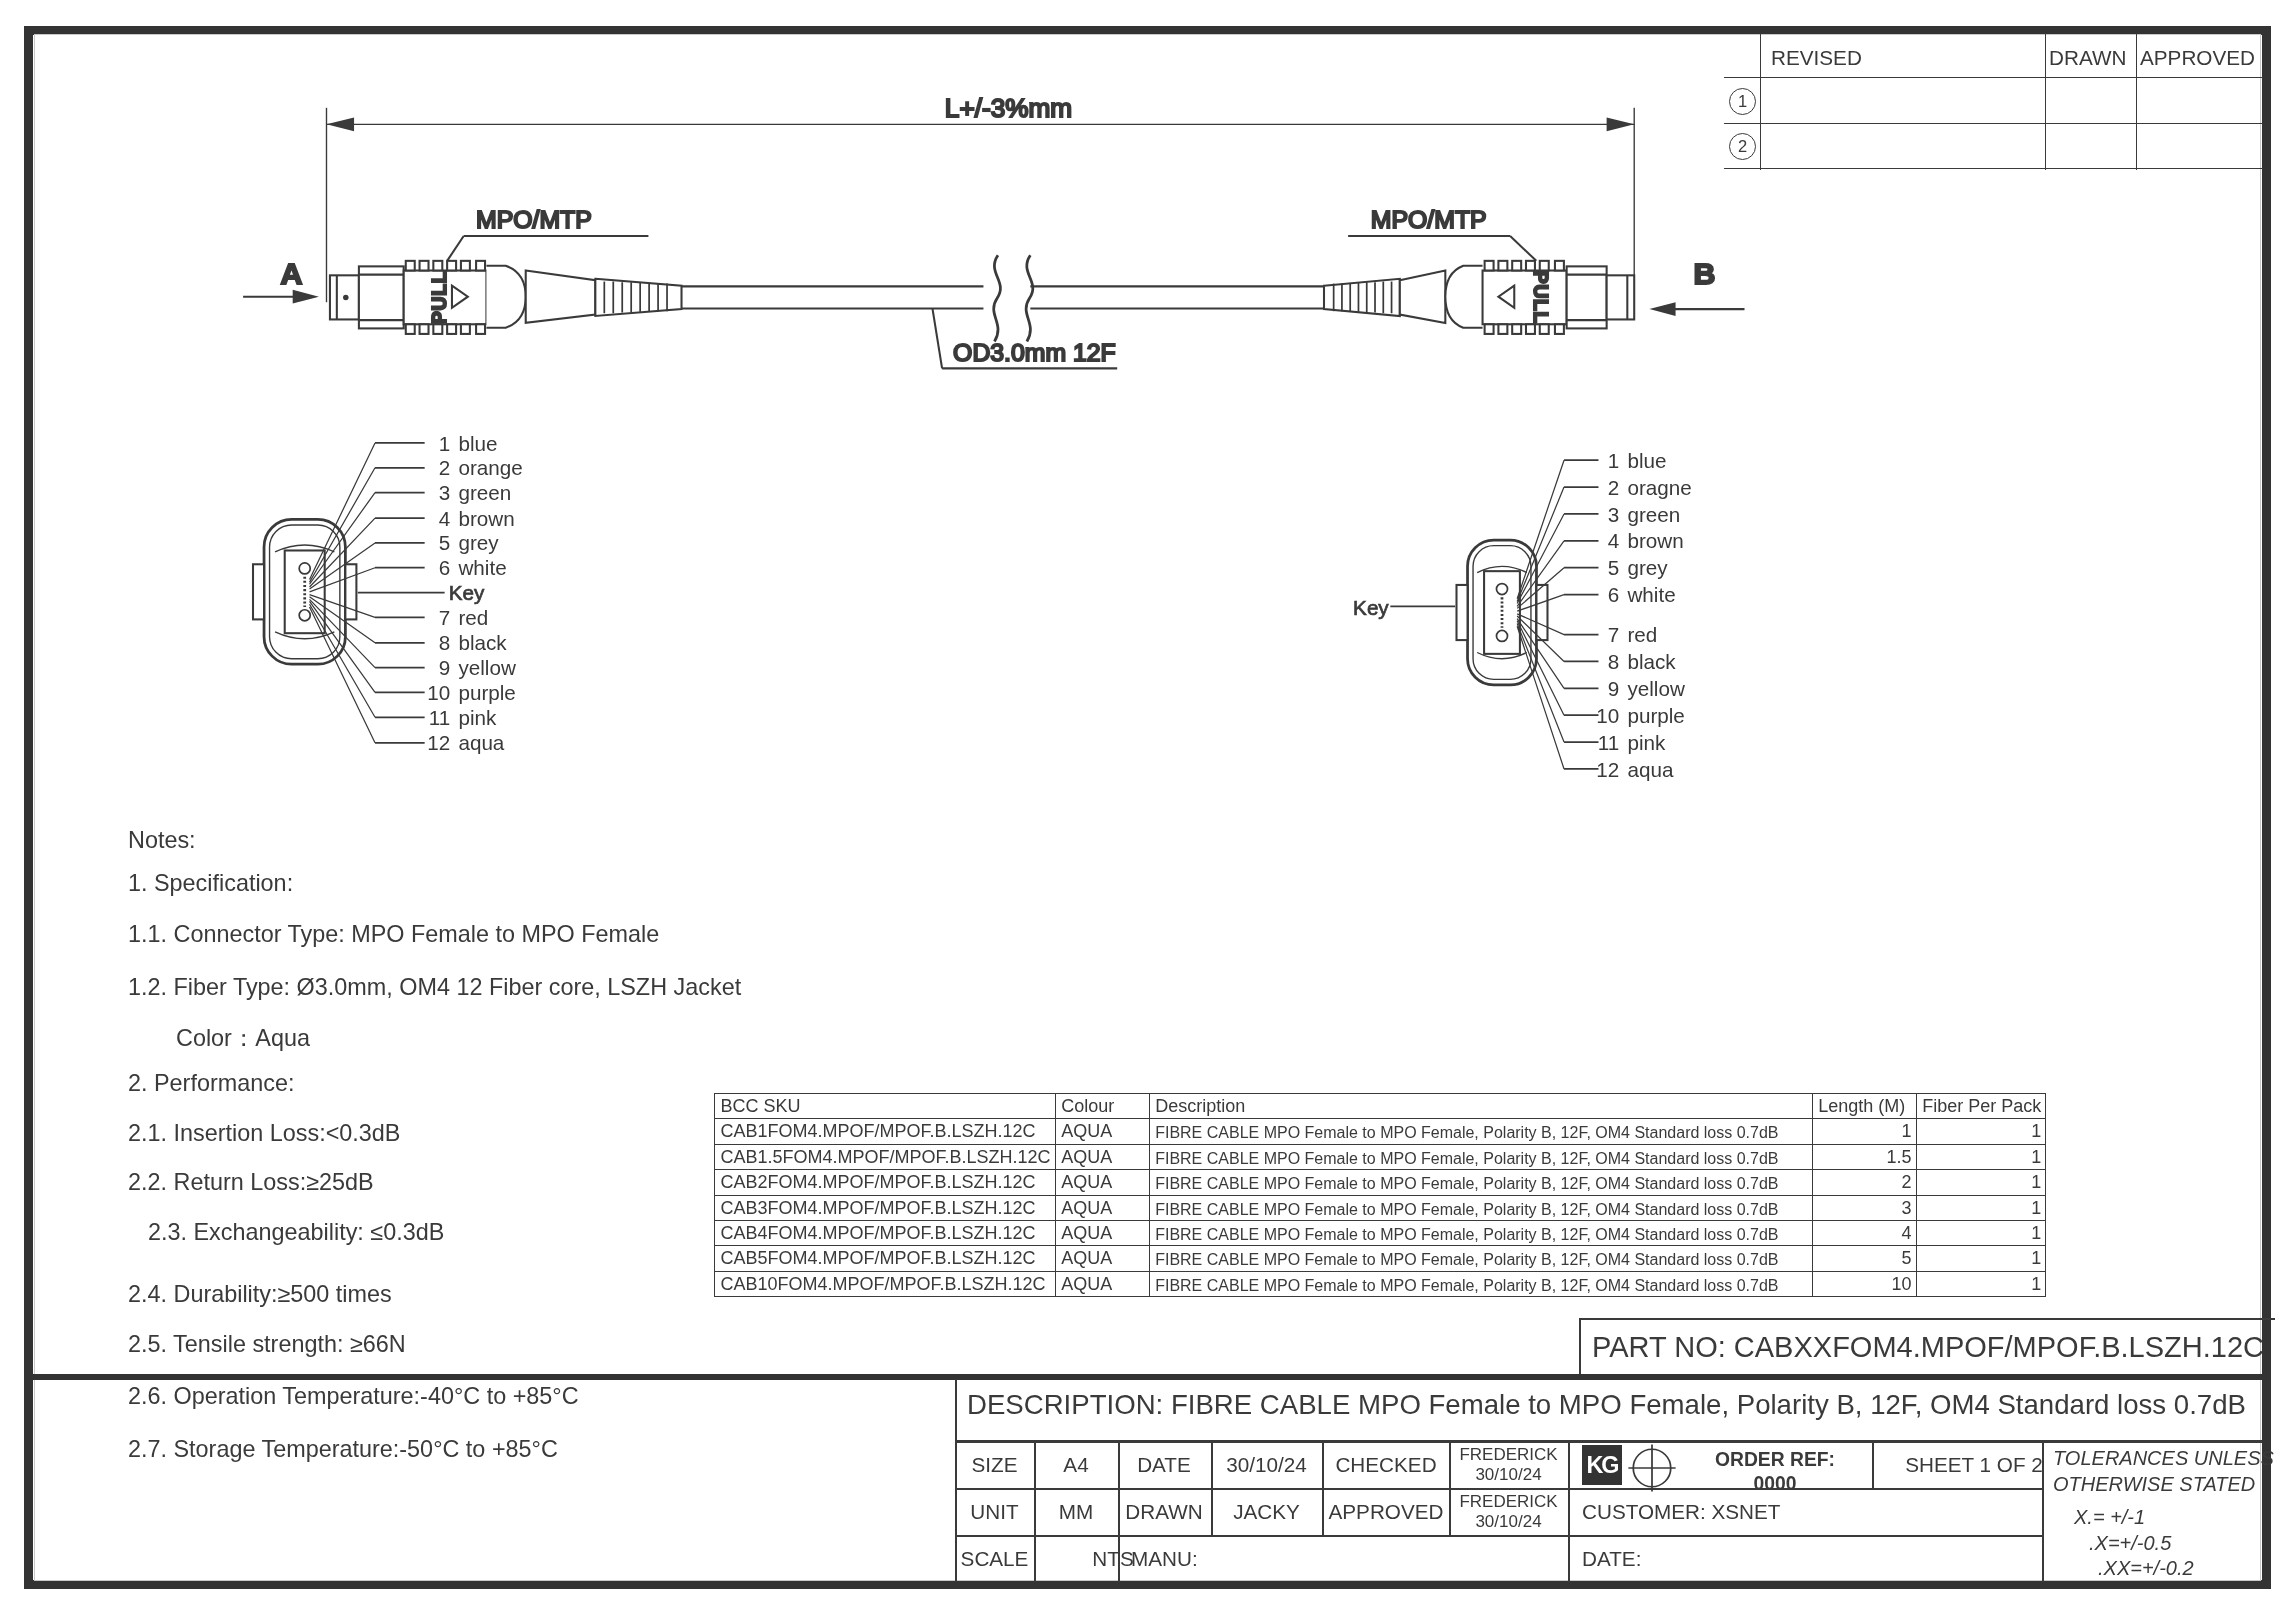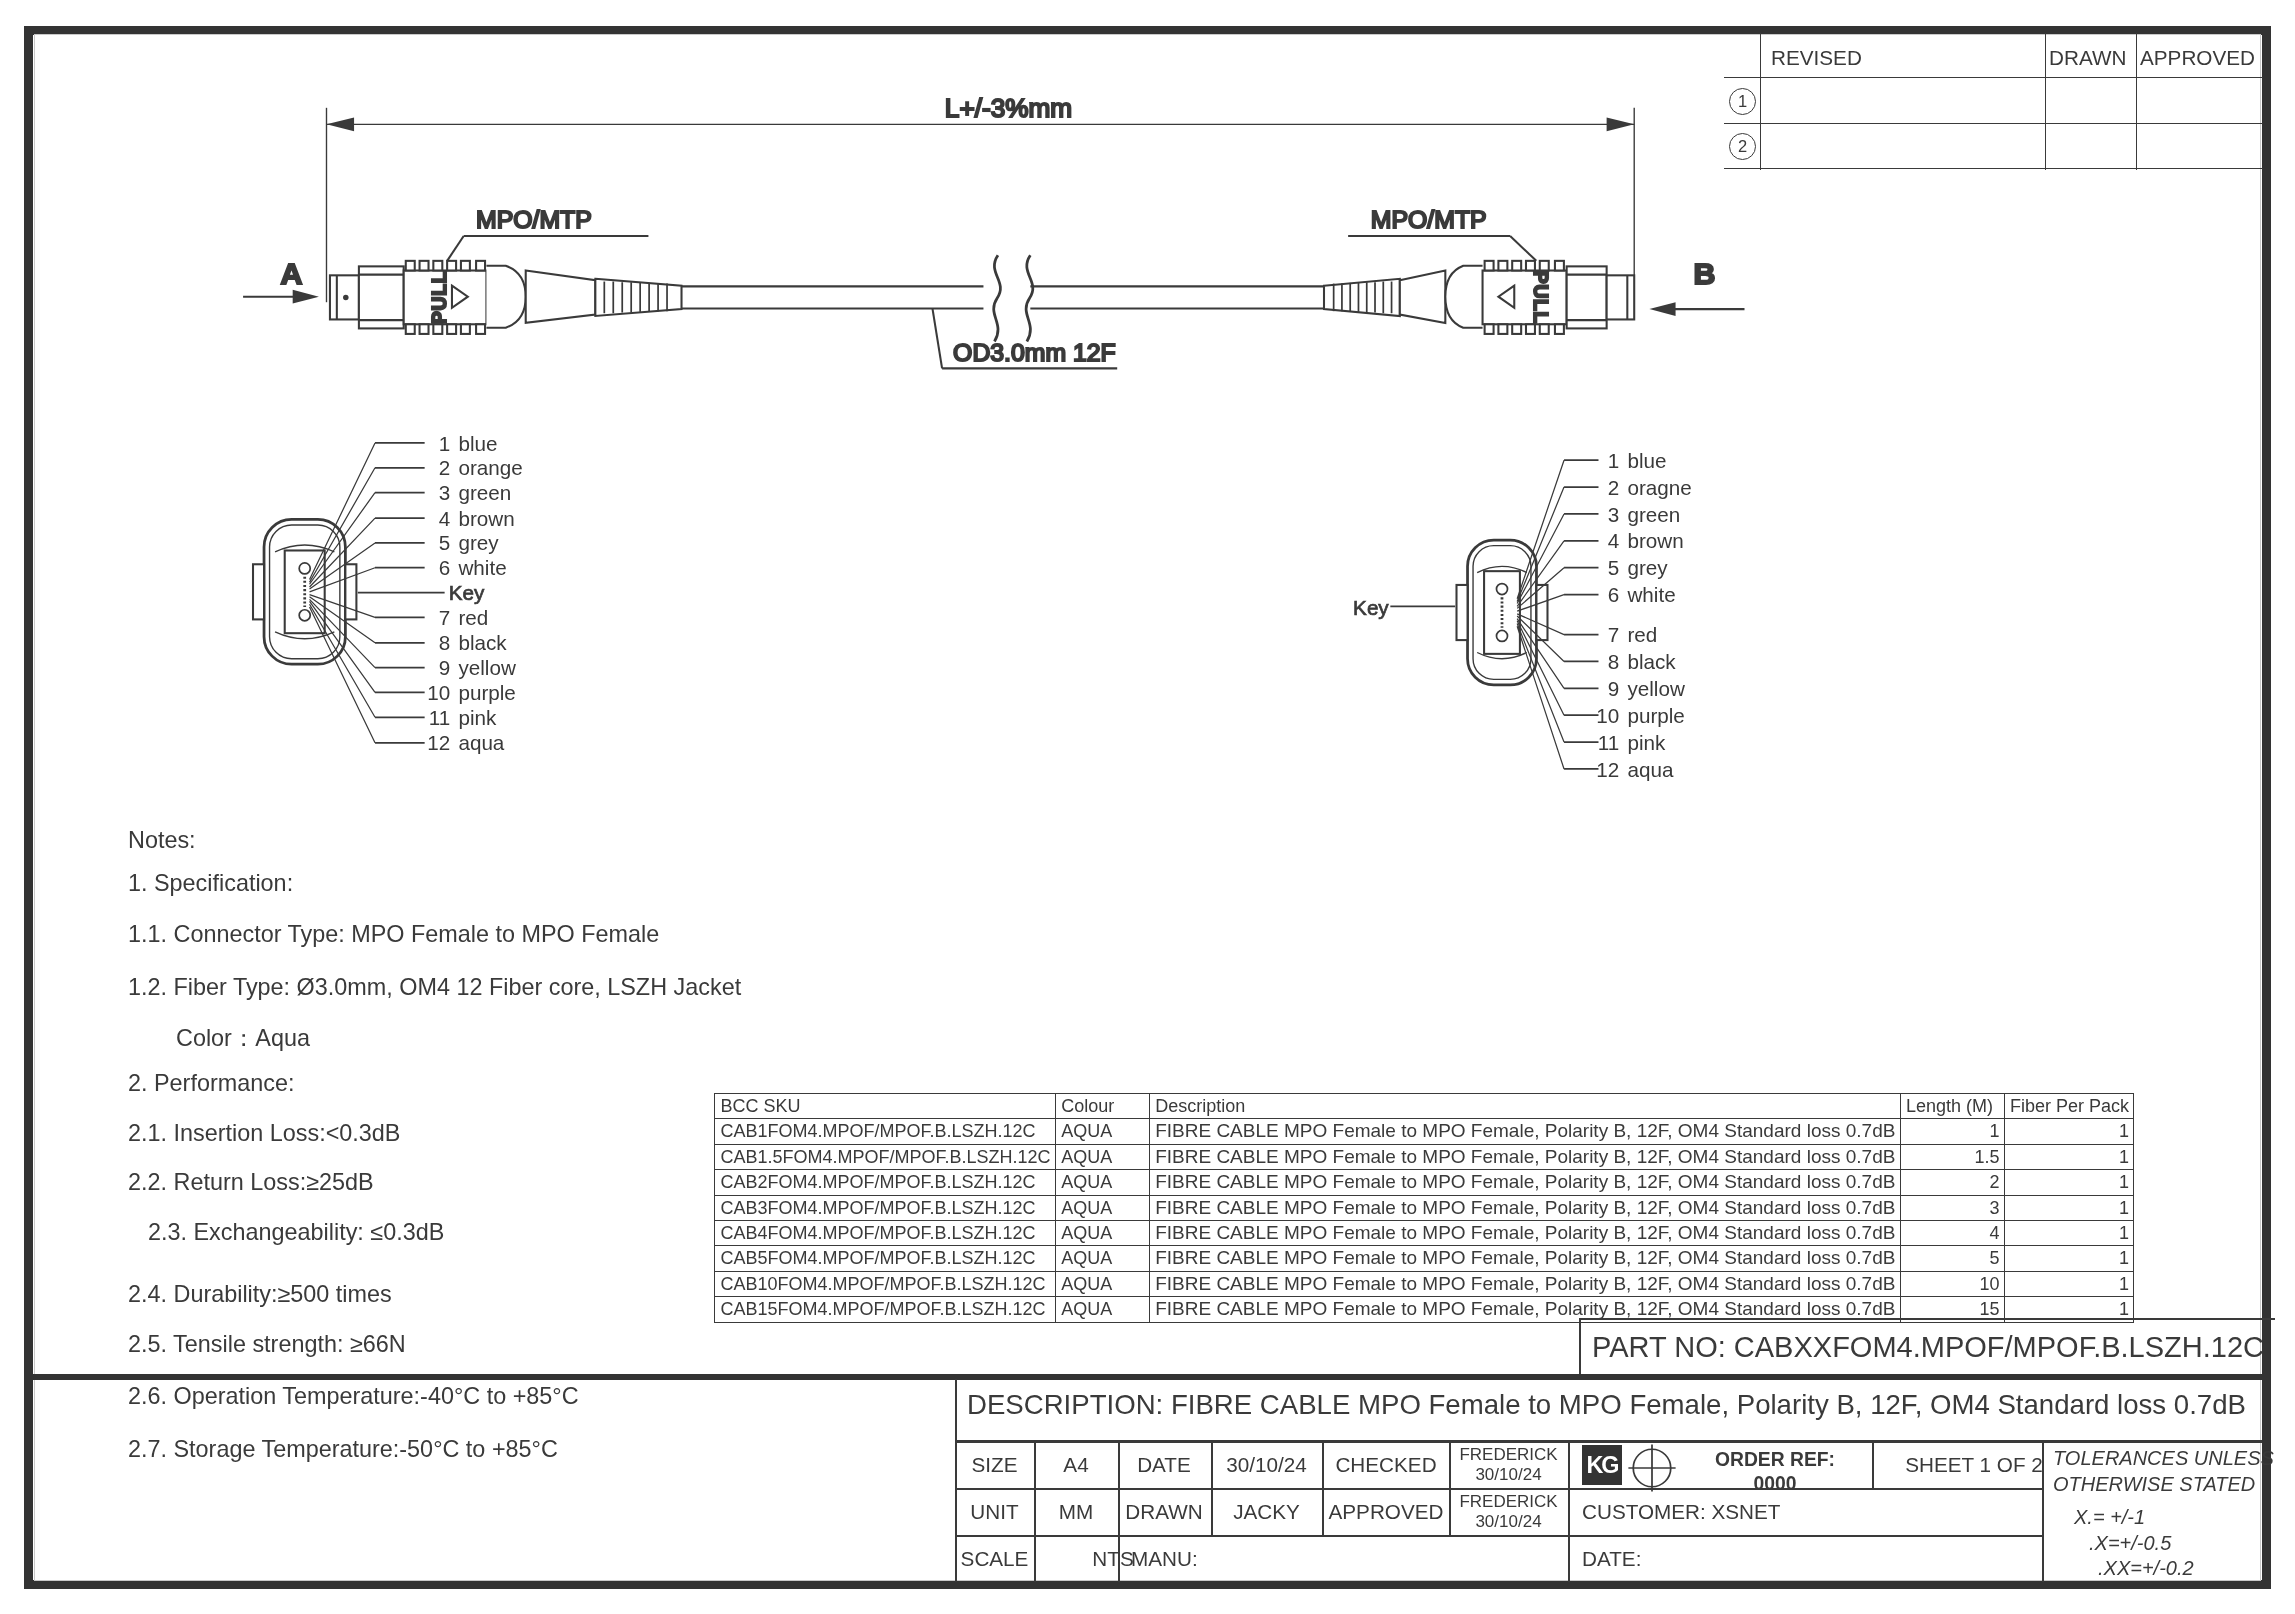--- a/index.html
+++ b/index.html
@@ -14,21 +14,21 @@
   .label{position:absolute;white-space:nowrap;}
   .rev-head{font-size:20.7px;}
   .circnum{position:absolute;width:25px;height:25px;border:1.4px solid #3a3a3a;border-radius:50%;
            display:flex;align-items:center;justify-content:center;font-size:16.5px;}
   .notes-line{position:absolute;font-size:23.4px;white-space:nowrap;}
   
   table.sku{position:absolute;left:714px;top:1093px;border-collapse:collapse;table-layout:fixed;}
   table.sku td,table.sku th{border:1.4px solid #3a3a3a;font-weight:normal;text-align:left;
       font-size:18px;padding:0 4.1px 1.4px 5.5px;vertical-align:bottom;overflow:hidden;white-space:nowrap;height:23px;}
   table.sku td.num{text-align:right;}
-  table.sku td.desc{font-size:19px;}
+  table.sku td.desc{font-size:16px;}
   
   .tb-cell{position:absolute;display:flex;align-items:center;justify-content:center;
            font-size:20.7px;white-space:nowrap;}
   .tb-cell.left{justify-content:flex-start;}
   .tb-cell.two{flex-direction:column;font-size:17px;line-height:1.15;}
   .tol{position:absolute;font-size:20px;font-style:italic;white-space:nowrap;}
   .partno{position:absolute;left:1579px;top:1318px;width:683px;height:55px;border-top:2.1px solid #3a3a3a;
           border-left:2.1px solid #3a3a3a;font-size:29px;line-height:55px;padding-left:11px;white-space:nowrap;}
   .descrow{position:absolute;left:967px;top:1389px;font-size:27.6px;white-space:nowrap;}
   .kglogo{position:absolute;left:1582px;top:1445px;width:40px;height:40px;background:#333;color:#fff;
@@ -358,27 +358,20 @@
         <td class="num">5</td>
         <td class="num">1</td>
       </tr>
   <tr>
         <td>CAB10FOM4.MPOF/MPOF.B.LSZH.12C</td>
         <td>AQUA</td>
         <td class="desc">FIBRE CABLE MPO Female to MPO Female, Polarity B, 12F, OM4 Standard loss 0.7dB</td>
         <td class="num">10</td>
         <td class="num">1</td>
       </tr>
-  <tr>
-        <td>CAB15FOM4.MPOF/MPOF.B.LSZH.12C</td>
-        <td>AQUA</td>
-        <td class="desc">FIBRE CABLE MPO Female to MPO Female, Polarity B, 12F, OM4 Standard loss 0.7dB</td>
-        <td class="num">15</td>
-        <td class="num">1</td>
-      </tr>
 </tbody>
   </table>
 
 <div class="partno">PART NO: CABXXFOM4.MPOF/MPOF.B.LSZH.12C</div>
 <div class="thickbar" style="left:33px;top:1374px;width:2229px;height:5.5px;"></div>
 
 <div class="vline" style="left:955px;top:1379px;height:203px;"></div>
 <div class="descrow">DESCRIPTION: FIBRE CABLE MPO Female to MPO Female, Polarity B, 12F, OM4 Standard loss 0.7dB</div>
 <div class="hline" style="left:955px;top:1440px;width:1307px;height:2.8px;"></div>
 

